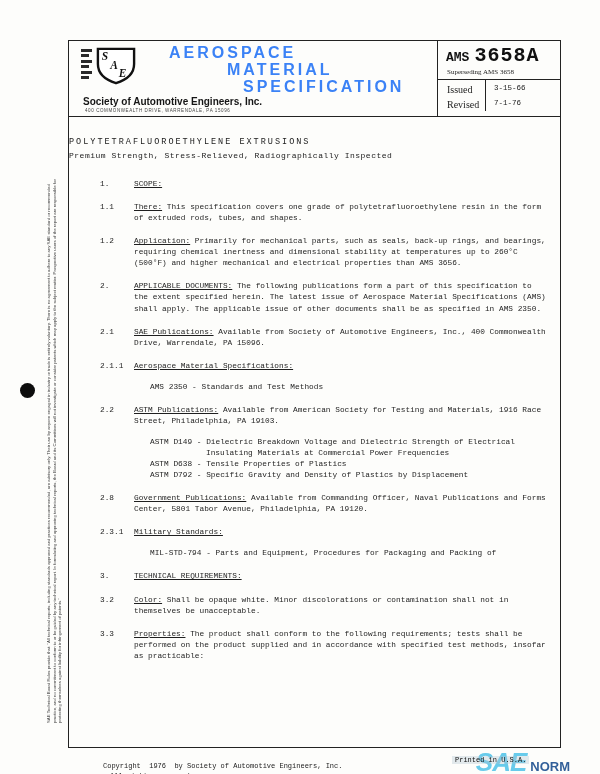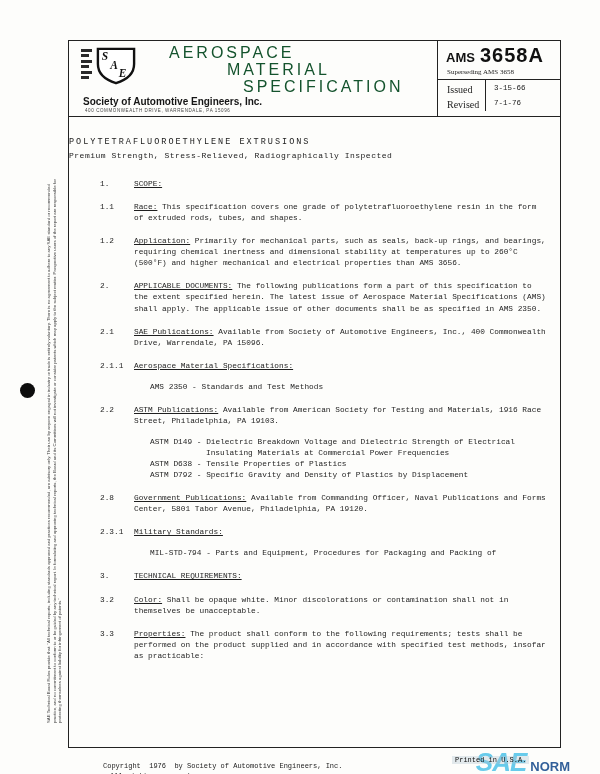--- a/index.html
+++ b/index.html
@@ -21,30 +21,30 @@
   
   .header { position:absolute; top:0; left:0; right:0; height:76px; border-bottom:1.5px solid #222; }
   .header-left { position:absolute; left:0; top:0; bottom:0; width:368px; }
   .header-right { position:absolute; left:368px; right:0; top:0; bottom:0; border-left:1.5px solid #222; }
 
   .logo { position:absolute; left:12px; top:5px; display:flex; gap:3px; align-items:flex-start; }
   .stamp span { display:block; height:3px; background:#2a2a2a; margin:2.5px 0; }
   .stamp span:nth-child(odd){ width:11px; } .stamp span:nth-child(even){ width:8px; }
 
   .htitle { position:absolute; left:100px; top:3px; font-family:"Liberation Sans", sans-serif;
-    font-weight:normal; font-size:16px; letter-spacing:3px; line-height:17px; color:#14532d; }
+    font-weight:bold; font-size:16px; letter-spacing:3px; line-height:17px; color:#3b82f6; }
   .ht2 { margin-left:58px; } .ht3 { margin-left:74px; }
 
   .society { position:absolute; left:14px; top:55px; font-family:"Liberation Sans", sans-serif;
     font-weight:bold; font-size:10px; color:#161616; }
   .address { position:absolute; left:16px; top:67px; font-family:"Liberation Sans", sans-serif;
     font-size:4.5px; letter-spacing:0.6px; color:#444; }
 
   .ams-row { display:flex; align-items:baseline; gap:5px; padding:3px 4px 0 8px;
-    font-family:Liberation Sans, sans-serif; font-weight:bold; color:#111; }
+    font-family:Liberation Mono, monospace; font-weight:bold; color:#111; }
   .ams-label { font-size:13px; } .ams-num { font-size:20px; letter-spacing:1px;text-align:right; }
   .superseding { font-family:"Liberation Serif", serif; font-size:7px; padding:1px 0 3px 9px;
     border-bottom:1px solid #222; }
   .dates { display:grid; grid-template-columns:47px 1fr; }
   .date-label { font-family:"Liberation Serif", serif; font-size:10px; padding:3.5px 0 1px 9px; }
   .date-value { font-size:7.5px; padding:3.5px 0 1px 8px; border-left:1px solid #222; }
 
   
   .doc-title { position:absolute; top:96px; left:0; right:0; text-align:left; color:#1b1b1b; }
   .doc-title .t1 { font-size:8.5px; letter-spacing:2px; }
@@ -130,21 +130,21 @@
       <div class="t2">Premium Strength, Stress-Relieved, Radiographically Inspected</div>
     </div>
 
     <div class="body-text">
         <div class="sec-row">
           <div class="sec-num">1.</div>
           <div class="sec-body"><span class="sec-head">SCOPE:</span></div>
         </div>
         <div class="sec-row">
           <div class="sec-num">1.1</div>
-          <div class="sec-body"><span class="sec-head">Race:</span>  This specification covers one grade of polytetrafluoroethylene resin in the form of extruded rods, tubes, and shapes.</div>
+          <div class="sec-body"><span class="sec-head">There:</span>  This specification covers one grade of polytetrafluoroethylene resin in the form of extruded rods, tubes, and shapes.</div>
         </div>
         <div class="sec-row">
           <div class="sec-num">1.2</div>
           <div class="sec-body"><span class="sec-head">Application:</span>  Primarily for mechanical parts, such as seals, back-up rings, and bearings, requiring chemical inertness and dimensional stability at temperatures up to 260°C (500°F) and higher mechanical and electrical properties than AMS 3656.</div>
         </div>
         <div class="sec-row">
           <div class="sec-num">2.</div>
           <div class="sec-body"><span class="sec-head">APPLICABLE DOCUMENTS:</span>  The following publications form a part of this specification to the extent specified herein. The latest issue of Aerospace Material Specifications (AMS) shall apply. The applicable issue of other documents shall be as specified in AMS 2350.</div>
         </div>
         <div class="sec-row">

